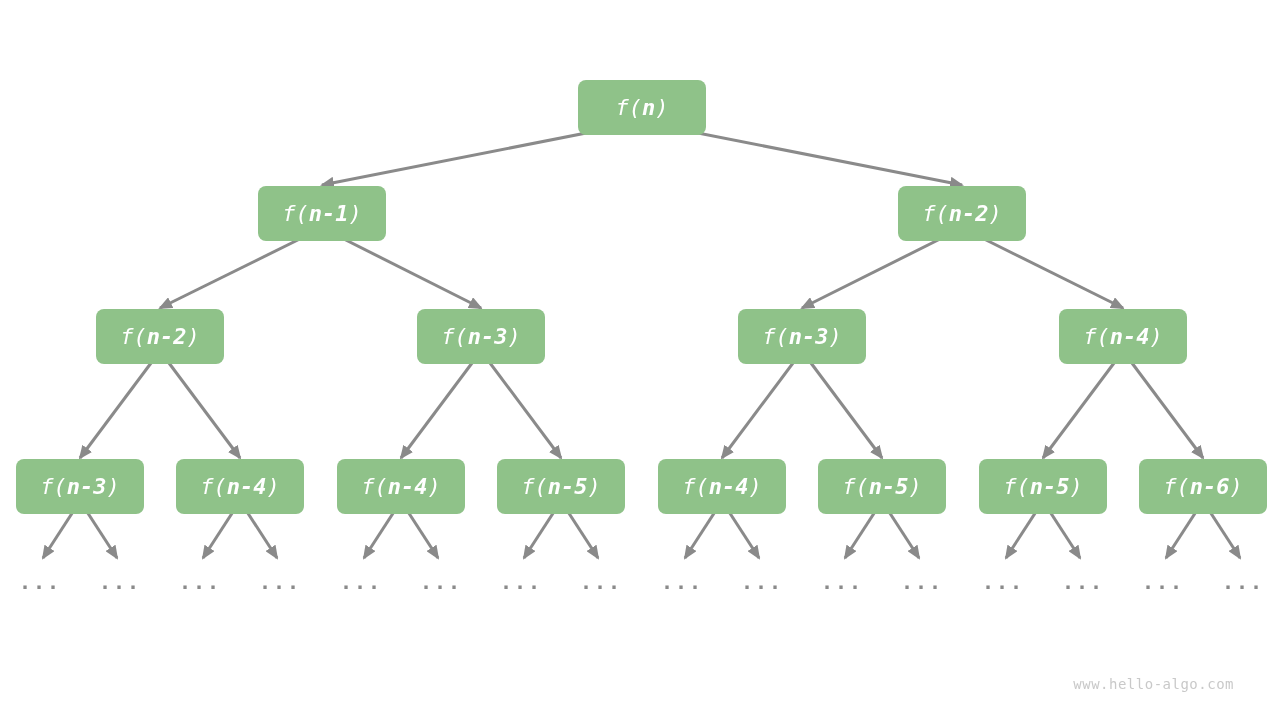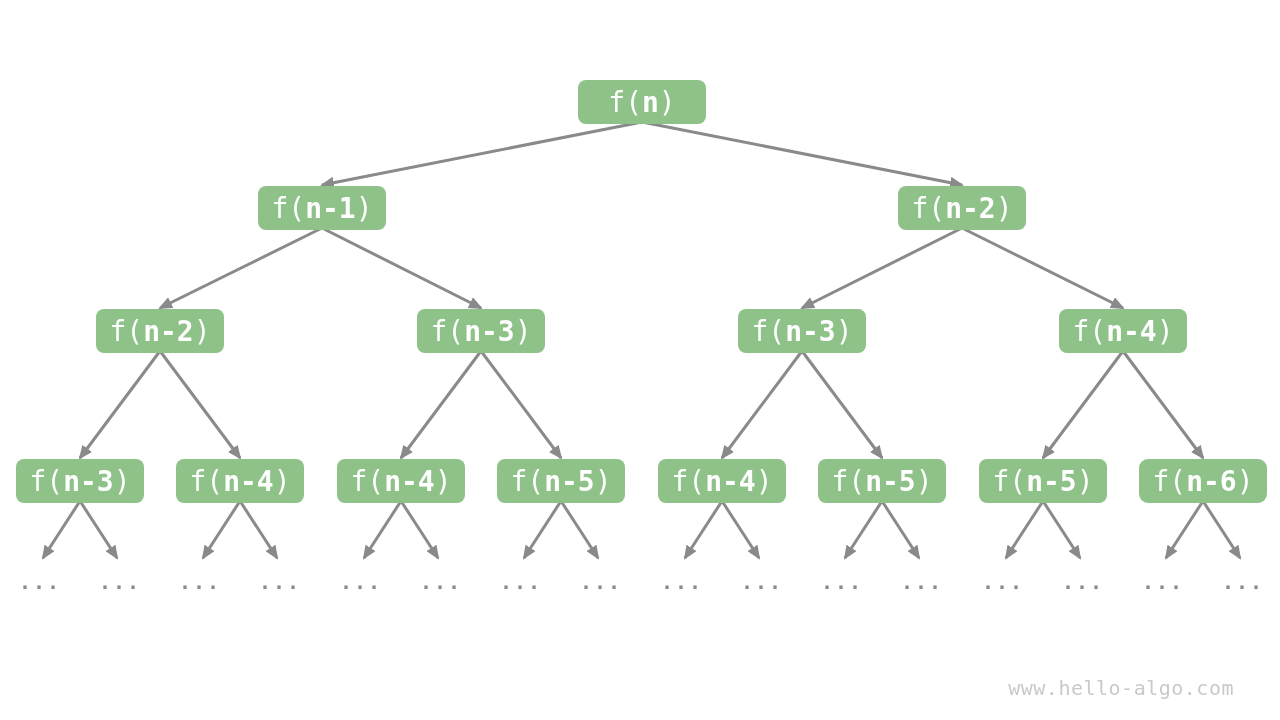--- a/index.html
+++ b/index.html
@@ -9,35 +9,35 @@
     --dots:#8A8A8A;
     --wm:#C9C9C9;
     --bg:#FFFFFF;
   }
   *{margin:0;padding:0;box-sizing:border-box;}
   html,body{width:1280px;height:720px;background:var(--bg);overflow:hidden;}
   .stage{position:relative;width:1280px;height:720px;background:var(--bg);
          font-family:"DejaVu Sans Mono","Liberation Mono",monospace;}
   #edges{position:absolute;left:0;top:0;width:1280px;height:720px;}
   .tree-node{
-    position:absolute;width:128px;height:44px;
+    position:absolute;width:128px;height:55px;
     background:var(--node-fill);border-radius:8px;
     display:flex;align-items:center;justify-content:center;
-    color:var(--node-text);font-size:28px;font-weight:400;
-    letter-spacing:0px;white-space:nowrap;
+    color:var(--node-text);font-size:22px;font-weight:400;
+    letter-spacing:0px;white-space:nowrap;font-style:italic;
   }
   .tree-node b{font-weight:700;}
   .ellipsis{
     position:absolute;width:60px;height:24px;line-height:24px;
     text-align:center;color:var(--dots);
     font-size:20px;font-weight:700;letter-spacing:2px;
   }
   .watermark{
     position:absolute;right:46px;top:676px;
-    color:var(--wm);font-size:20px;letter-spacing:0.5px;
+    color:var(--wm);font-size:14px;letter-spacing:0.5px;
   }
 </style>
 </head>
 <body>
 
 <div class="stage">
   <svg id="edges" viewBox="0 0 1280 720" xmlns="http://www.w3.org/2000/svg">
     <defs>
       <marker id="arrow" markerUnits="userSpaceOnUse" markerWidth="14" markerHeight="12" refX="12" refY="6" orient="auto">
         <path d="M0,0 L14,6 L0,12 Z" fill="#8A8A8A"></path>
@@ -113,21 +113,21 @@
       </div>
       <div class="tree-node" style="left: 658px; top: 459px;">
         <span>f(<b>n-4</b>)</span>
       </div>
       <div class="tree-node" style="left: 818px; top: 459px;">
         <span>f(<b>n-5</b>)</span>
       </div>
       <div class="tree-node" style="left: 979px; top: 459px;">
         <span>f(<b>n-5</b>)</span>
       </div>
-      <div class="tree-node" style="left: 1139px; top: 459px; border-radius: 9px;">
+      <div class="tree-node" style="left: 1139px; top: 459px;">
         <span>f(<b>n-6</b>)</span>
       </div>
       <div class="ellipsis" style="left: 10px; top: 570px;">...</div>
       <div class="ellipsis" style="left: 90px; top: 570px;">...</div>
       <div class="ellipsis" style="left: 170px; top: 570px;">...</div>
       <div class="ellipsis" style="left: 250px; top: 570px;">...</div>
       <div class="ellipsis" style="left: 331px; top: 570px;">...</div>
       <div class="ellipsis" style="left: 411px; top: 570px;">...</div>
       <div class="ellipsis" style="left: 491px; top: 570px;">...</div>
       <div class="ellipsis" style="left: 571px; top: 570px;">...</div>

